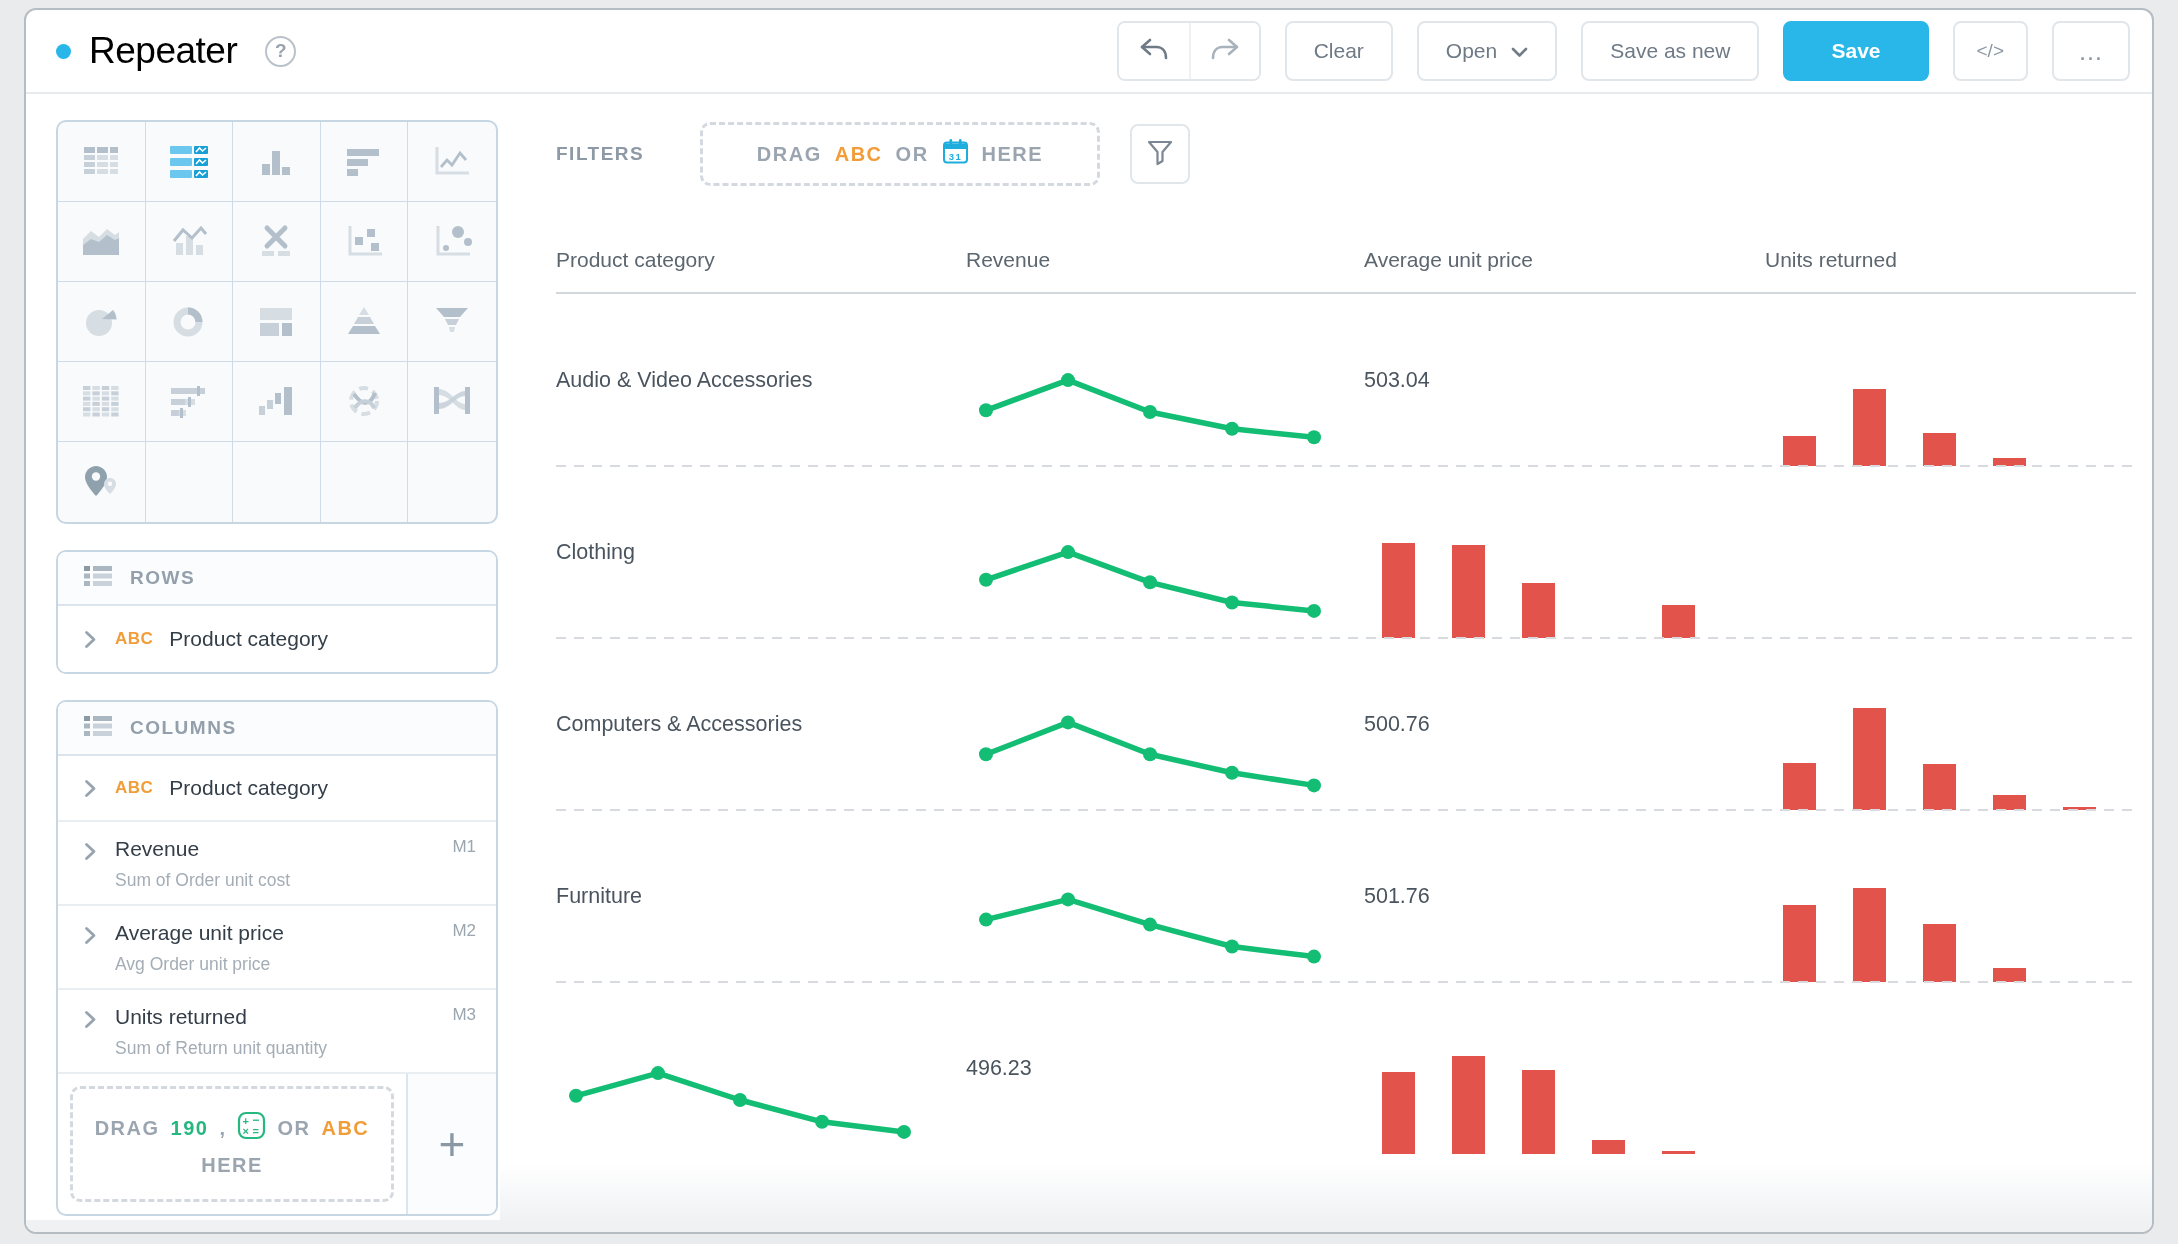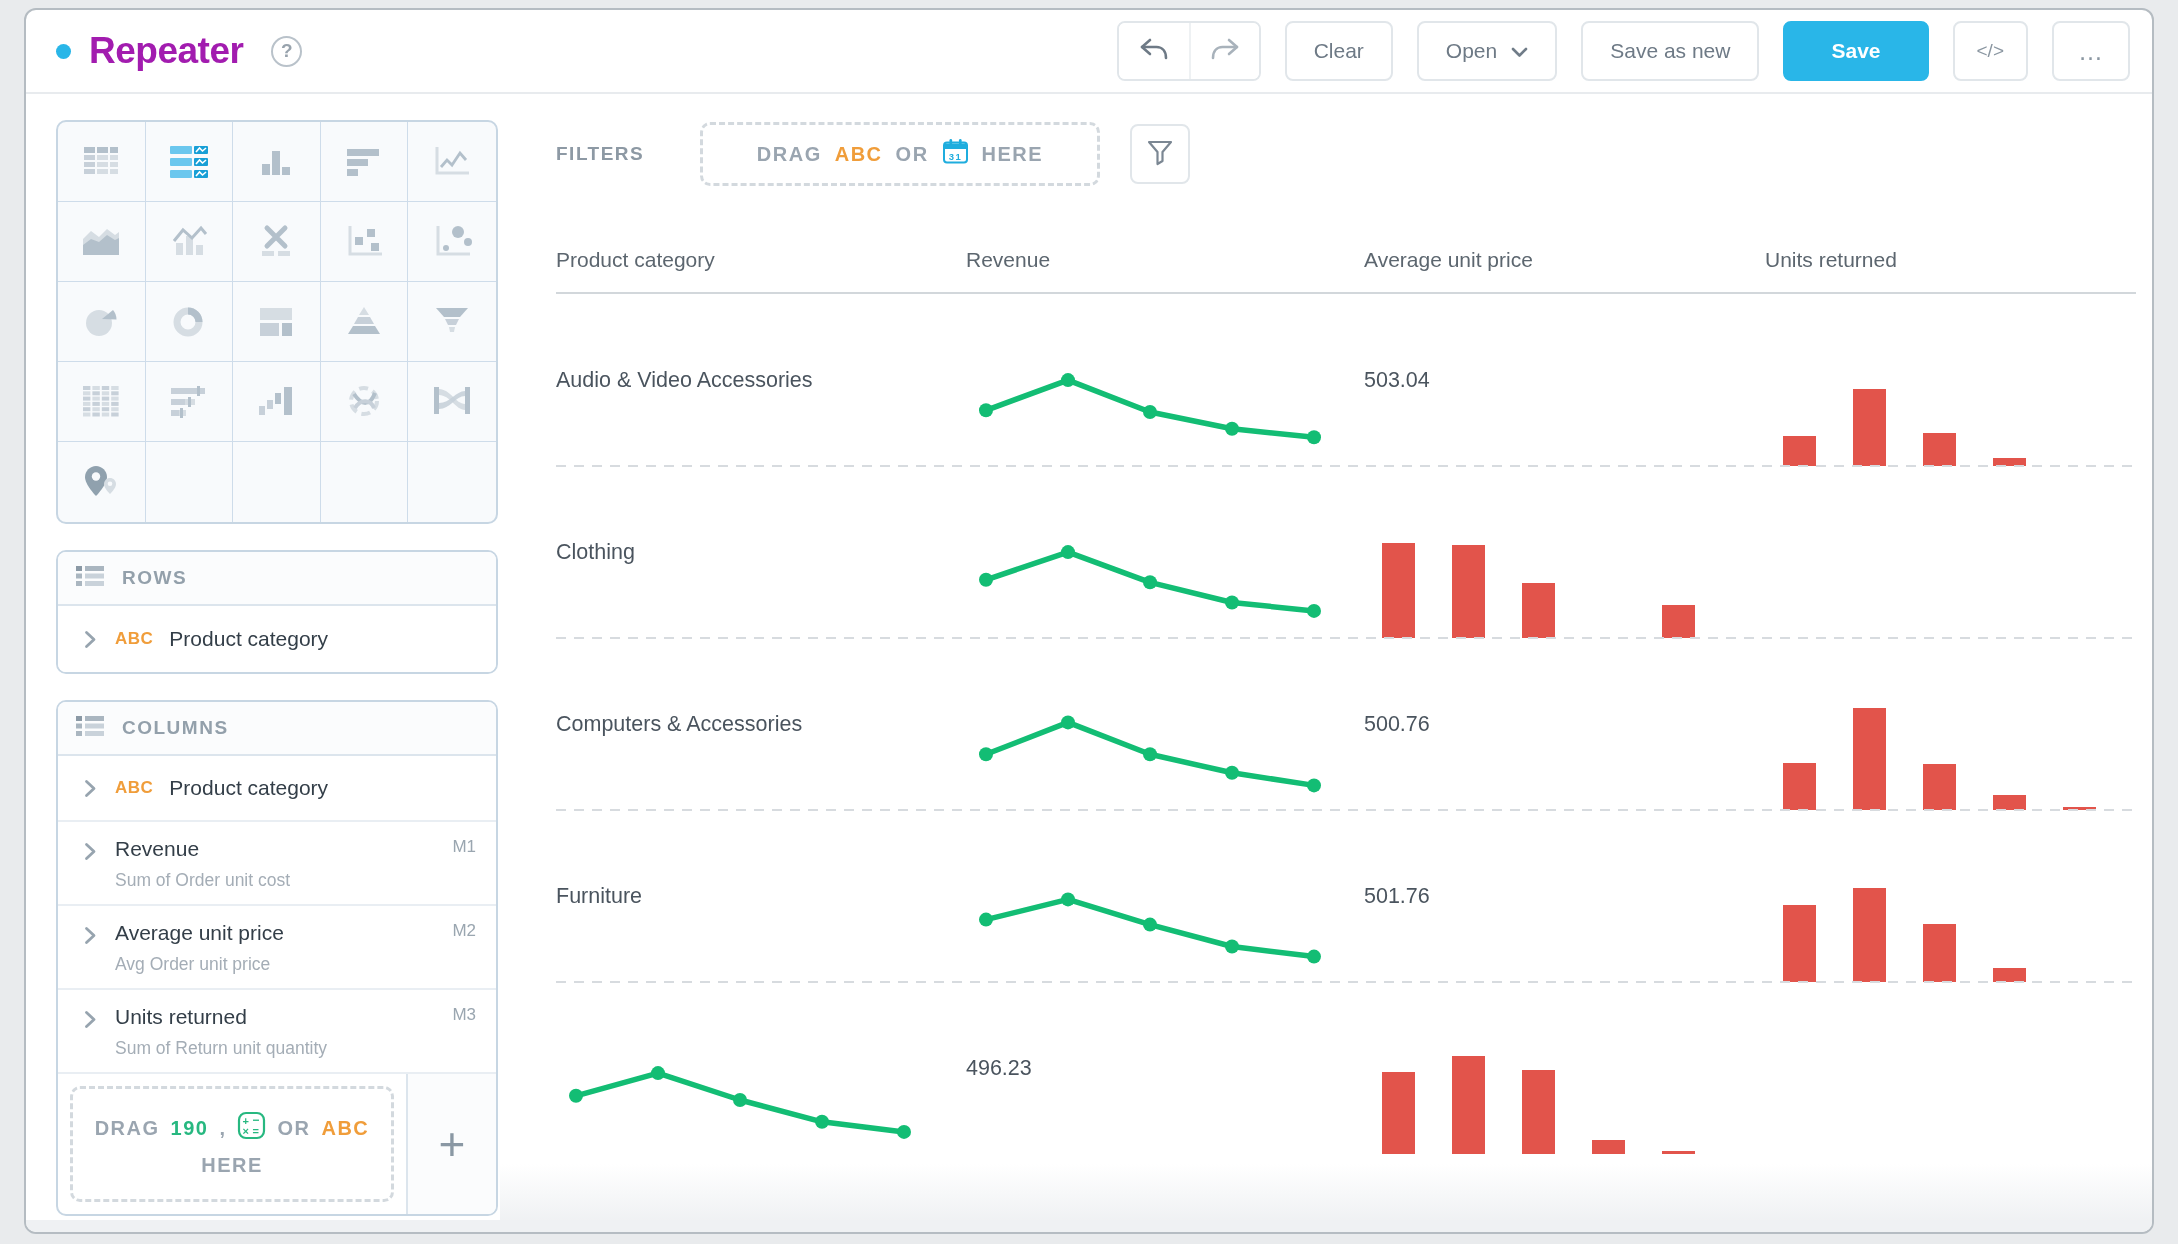--- a/index.html
+++ b/index.html
@@ -6,21 +6,21 @@
   html,body { margin:0; padding:0; width:2178px; height:1244px; background:#e9ebed;
               font-family:"Liberation Sans","DejaVu Sans",sans-serif; }
   .window { position:absolute; left:24px; top:8px; width:2130px; height:1226px;
             background:#fff; border:2px solid #b5bcc2; border-radius:12px; overflow:hidden; }
 
   
   .topbar { height:84px; display:flex; align-items:center; justify-content:space-between;
             padding:0 22px 0 30px; border-bottom:2px solid #e8ebee; }
   .title-area { display:flex; align-items:center; }
   .dot { width:15px; height:15px; border-radius:50%; background:#29b6e8; margin-right:18px; }
-  h1 { font-size:37px; font-weight:700; color:#a21caf; margin:0; letter-spacing:-0.5px; }
+  h1 { font-size:37px; font-weight:400; color:#000000; margin:0; letter-spacing:-0.5px; }
   .help { width:31px; height:31px; border:2.5px solid #b9c2ca; border-radius:50%; color:#98a3ad;
           font-size:19px; font-weight:700; display:flex; align-items:center; justify-content:center;
           margin-left:28px; cursor:pointer; }
   .toolbar { display:flex; align-items:flex-start; gap:24px; }
   .btn { height:60px; background:#fff; border:2px solid #e1e6ea; border-radius:8px; font-size:21px;
          color:#6e7a86; padding:0 27px; display:flex; align-items:center; gap:14px;
          font-family:inherit; cursor:pointer; }
   .btn-group { display:flex; border:2px solid #e1e6ea; border-radius:8px; overflow:hidden; height:60px; }
   .btn-group button { width:70px; border:none; background:#fff; display:flex; align-items:center;
                       justify-content:center; cursor:pointer; }
@@ -36,21 +36,21 @@
   .chart-grid { width:442px; border:2px solid #c7d6e3; border-radius:10px; background:#f8fafc;
                 display:grid; grid-template-columns:repeat(5,1fr); grid-auto-rows:80px; overflow:hidden; }
   .cell { border-right:1.5px solid #cedceA; border-bottom:1.5px solid #cedcea;
           display:flex; align-items:center; justify-content:center; cursor:pointer; }
   .cell:nth-child(5n) { border-right:none; }
   .cell:nth-child(n+21) { border-bottom:none; }
   .cell span { display:flex; }
 
   .panel { width:442px; border:2px solid #c7d6e3; border-radius:10px; background:#fff;
            margin-top:26px; overflow:hidden; }
-  .panel-header { height:54px; display:flex; align-items:center; gap:18px; padding-left:18px;
+  .panel-header { height:54px; display:flex; align-items:center; gap:18px; padding-left:26px;
                   background:#fbfcfd; border-bottom:2px solid #dce5ed; color:#93a0ab;
                   font-weight:700; font-size:19px; letter-spacing:1.5px; }
   .p-item { height:66px; display:flex; align-items:center; padding:0 20px 0 26px;
             border-bottom:2px solid #e9eef3; background:#fff; cursor:pointer; }
   .p-item:last-child { border-bottom:none; }
   .chev { display:flex; margin-right:18px; }
   .tag { color:#f09d3a; font-weight:700; font-size:17px; margin-right:16px; letter-spacing:0.5px; }
   .p-label { font-size:21px; color:#333e48; }
   .metric { height:84px; display:flex; align-items:flex-start; padding:15px 20px 0 26px;
             border-bottom:2px solid #e9eef3; background:#fff; cursor:pointer; }

